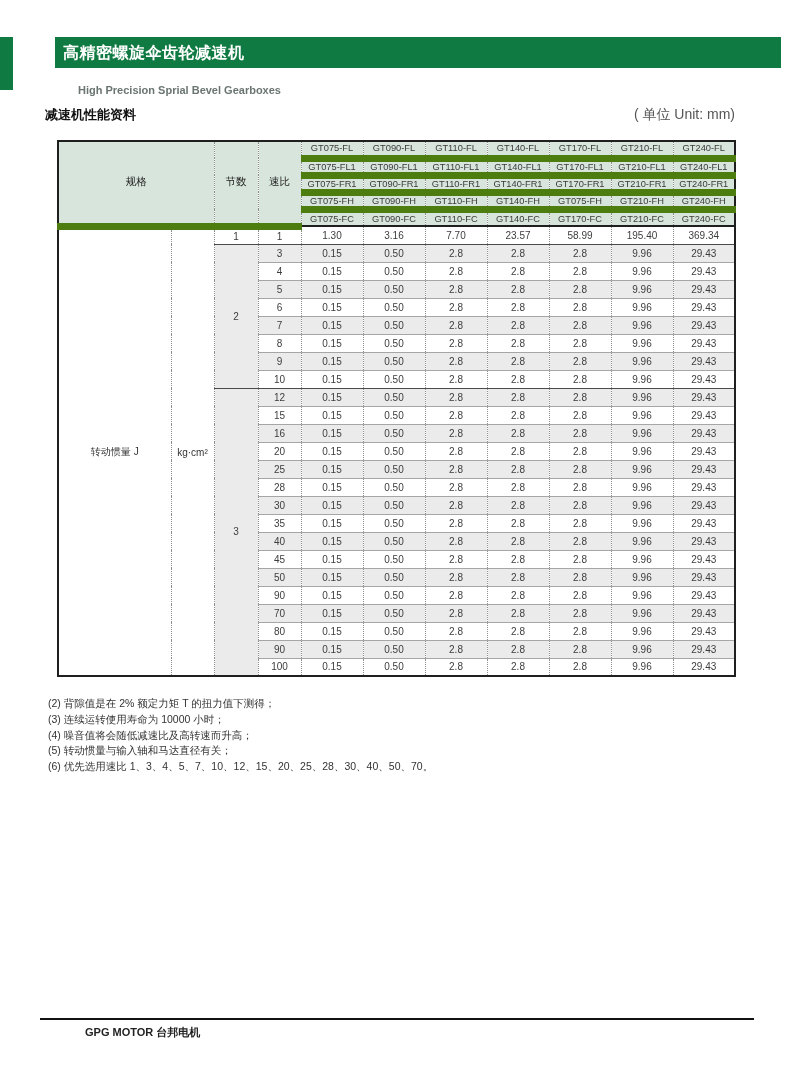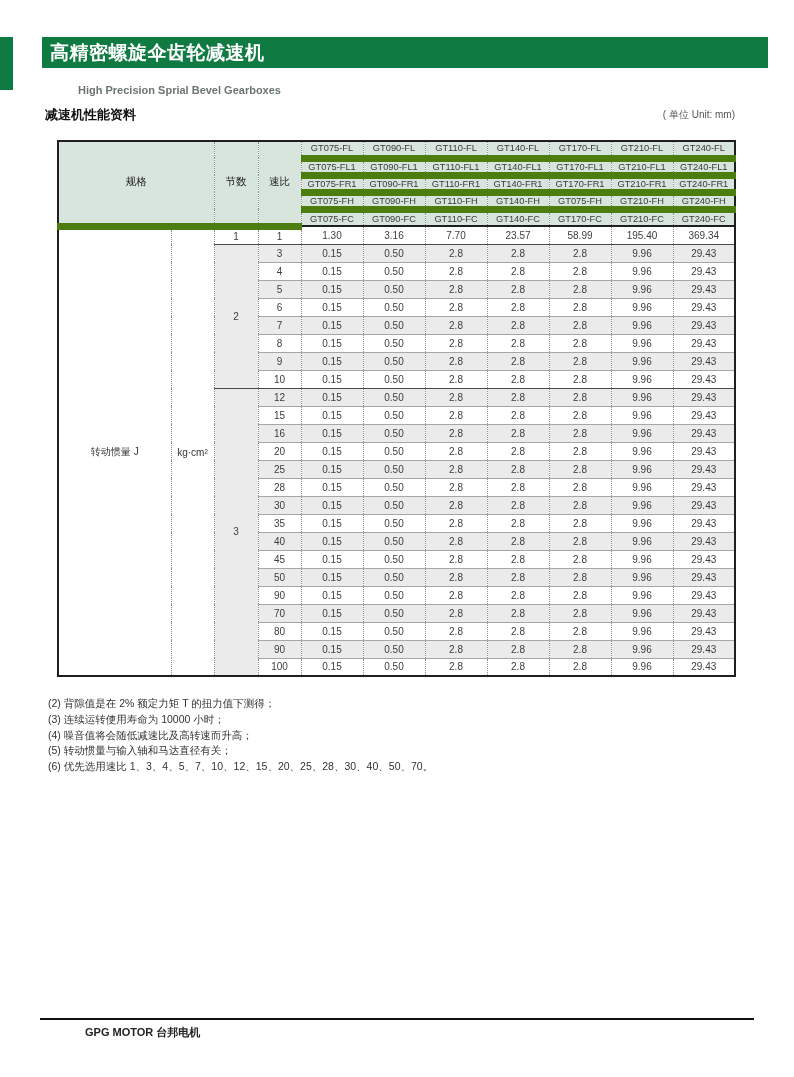--- a/index.html
+++ b/index.html
@@ -11,28 +11,28 @@
     --group-line:#4a4a4a;
     --dot-line:#8f8f8f;
   }
   *{margin:0;padding:0;box-sizing:border-box;}
   html,body{background:#fff;}
   body{font-family:"Liberation Sans","DejaVu Sans",sans-serif;}
   .page{position:relative;width:794px;height:1077px;background:#fff;overflow:hidden;margin:0 auto;}
 
   
   .side-block{position:absolute;left:0;top:37px;width:13px;height:53px;background:var(--brand-green);}
-  .title-bar{position:absolute;left:42px;top:37px;width:726px;height:31px;background:var(--brand-green);
-    color:#fff;font-size:19px;font-weight:bold;line-height:31px;padding-left:8px;letter-spacing:.5px;}
+  .title-bar{position:absolute;left:55px;top:37px;width:726px;height:31px;background:var(--brand-green);
+    color:#fff;font-size:16px;font-weight:bold;line-height:31px;padding-left:8px;letter-spacing:.5px;}
   .subtitle{position:absolute;left:57px;top:84px;font-size:11px;font-weight:bold;color:#6a7570;padding-left:21px;}
 
   
   .section-row{position:absolute;left:45px;top:106px;width:690px;display:flex;justify-content:space-between;align-items:center;}
   .section-title{font-size:13px;font-weight:bold;color:#111;}
-  .unit-note{font-size:10px;color:#555;margin-left:18px;}
+  .unit-note{font-size:14px;color:#555;margin-left:18px;}
 
   
   .table-wrap{position:absolute;left:57px;top:140px;}
   table{border-collapse:collapse;table-layout:fixed;width:678px;border:2px solid var(--border-dark);
     font-size:10px;color:#3d3d3d;}
   th,td{border-left:1px dotted var(--dot-line);text-align:center;vertical-align:middle;
     overflow:hidden;white-space:nowrap;}
   thead th{background:var(--header-fill);font-weight:normal;height:17px;font-size:9.3px;
     border-bottom:7px solid #4d7c0f;color:#3a3a3a;}
   thead th.corner{font-size:10.5px;color:#222;}

